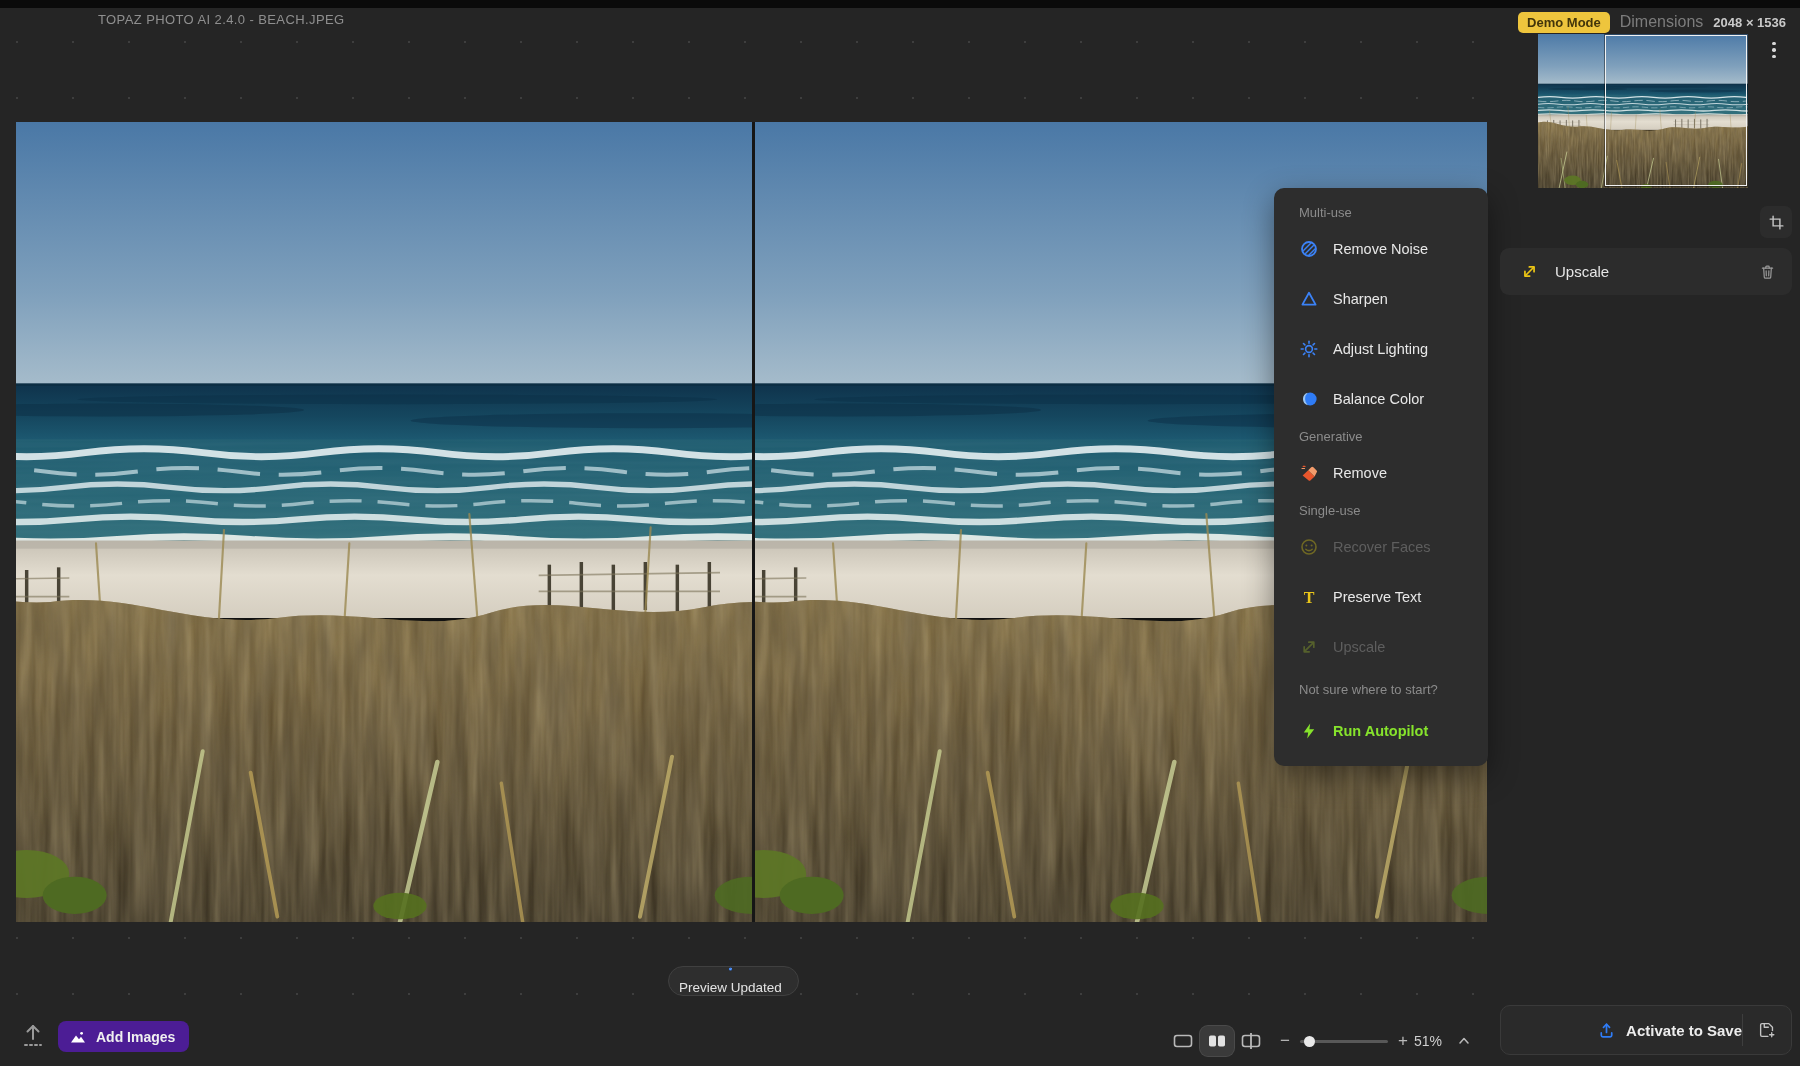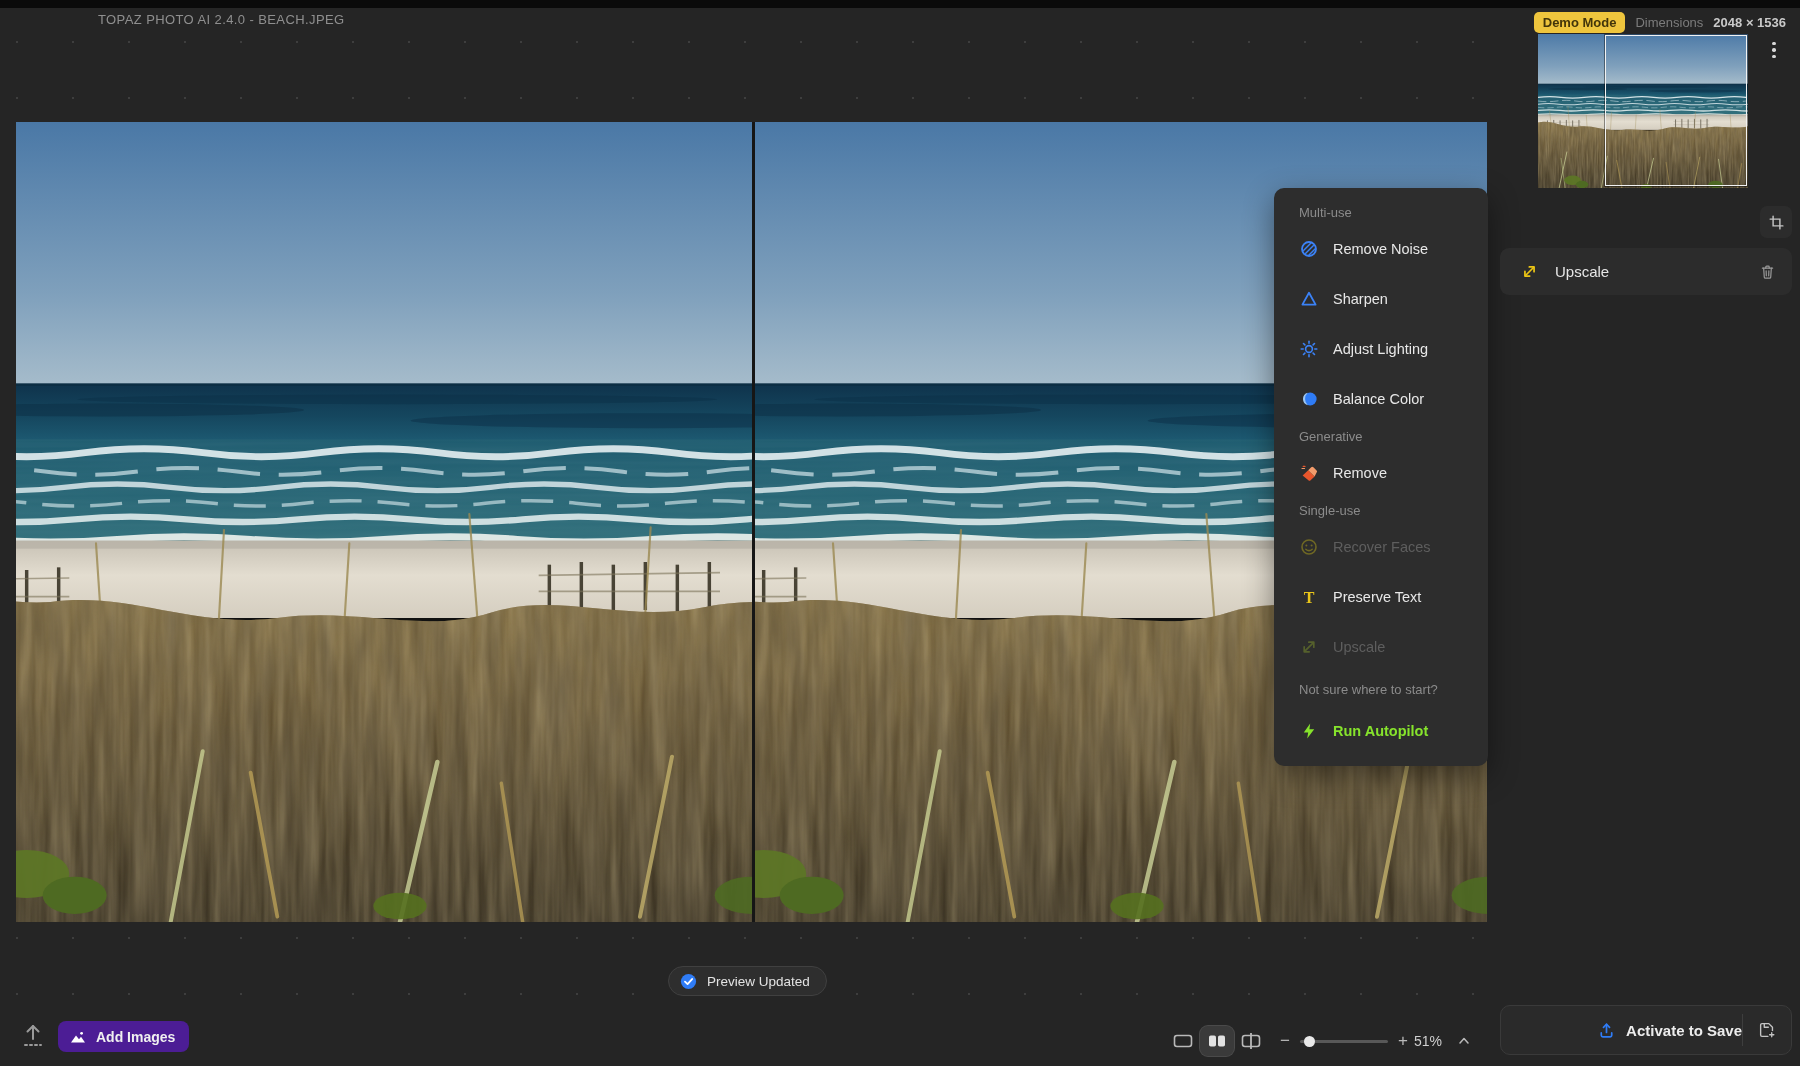--- a/index.html
+++ b/index.html
@@ -6,21 +6,21 @@
   html,body { background:#1a1a1a; }
   body { font-family:"Liberation Sans", sans-serif; }
   #app { position:relative; width:1800px; height:1066px; background:#252525; overflow:hidden; color:#ddd; }
 
   
   .top-black { position:absolute; left:0; top:0; width:1800px; height:8px; background:#0a0a0a; }
   .titlebar { position:absolute; left:0; top:8px; width:1800px; height:28px; display:flex; align-items:center; }
   .app-title { position:absolute; left:98px; top:4px; font-size:13px; font-weight:400; letter-spacing:.4px; color:#8f8f8f; }
   .tb-right { position:absolute; right:14px; top:0; height:28px; display:flex; align-items:center; gap:10px; }
   .demo-badge { background:#eec53d; color:#42350a; font-size:13px; font-weight:700; padding:3px 9px; border-radius:5px;margin-left:8px; }
-  .dim-label { color:#7c7c7c; font-size:13px; }
+  .dim-label { color:#7c7c7c; font-size:16px; }
   .dim-value { color:#c9c9c9; font-size:13px; font-weight:600; }
 
   
   .dots { position:absolute; left:10px; top:40px; width:1480px; height:960px;
     background-image:radial-gradient(circle, #3e3e3e 1.2px, transparent 1.4px);
     background-size:56px 56px; background-position:35px 30px; }
 
   
   .photo { position:absolute; left:16px; top:122px; width:1471px; height:800px; display:flex; background:#111; }
   .half { position:relative; height:800px; overflow:hidden; }
@@ -49,21 +49,21 @@
   .add-enh { position:absolute; left:1500px; top:206px; width:252px; height:32px; border-radius:16px; background:#2f76f0;
     display:flex; align-items:center; justify-content:center; gap:8px; color:#fff; font-size:14.5px; font-weight:600; cursor:pointer; border:none; }
   .crop-btn { position:absolute; left:1760px; top:206px; width:32px; height:32px; border-radius:7px; background:#2c2c2c;
     display:flex; align-items:center; justify-content:center; cursor:pointer; }
   .upscale-row { position:absolute; left:1500px; top:248px; width:292px; height:47px; border-radius:9px; background:#2c2c2c;
     display:flex; align-items:center; padding:0 16px 0 20px; gap:16px; cursor:pointer; }
   .upscale-row .lbl { flex:1; font-size:15px; color:#e6e6e6; }
 
   
   .pill { position:absolute; left:668px; top:966px; height:30px; border-radius:15px; background:#2e2e2e; border:1px solid #404040;
-    display:flex; align-items:center; gap:9px; padding:0 16px 0 10px; color:#e3e3e3; font-size:13.5px; }
+    display:flex; align-items:center; gap:9px; padding:0 16px 0 10px; color:#e3e3e3; font-size:13.5px;flex-direction:column; }
 
   
   .upload-corner { position:absolute; left:20px; top:1021px; width:26px; height:30px; cursor:pointer; }
   .add-images { position:absolute; left:58px; top:1021px; height:31px; border-radius:8px; background:#4c1d95;
     display:flex; align-items:center; gap:8px; padding:0 14px 0 10px; color:#f0f0f0; font-size:14px; font-weight:600; cursor:pointer; border:none; }
 
   .viewbar { position:absolute; left:1166px; top:1024px; height:34px; display:flex; align-items:center; }
   .vbtn { width:34px; height:30px; display:flex; align-items:center; justify-content:center; cursor:pointer; border-radius:8px; }
   .vbtn.sel { background:#3a3a3a; box-shadow:0 0 0 1px #4a4a4a; }
   .zoomctl { position:absolute; left:1278px; top:1024px; height:34px; display:flex; align-items:center; gap:8px; }

